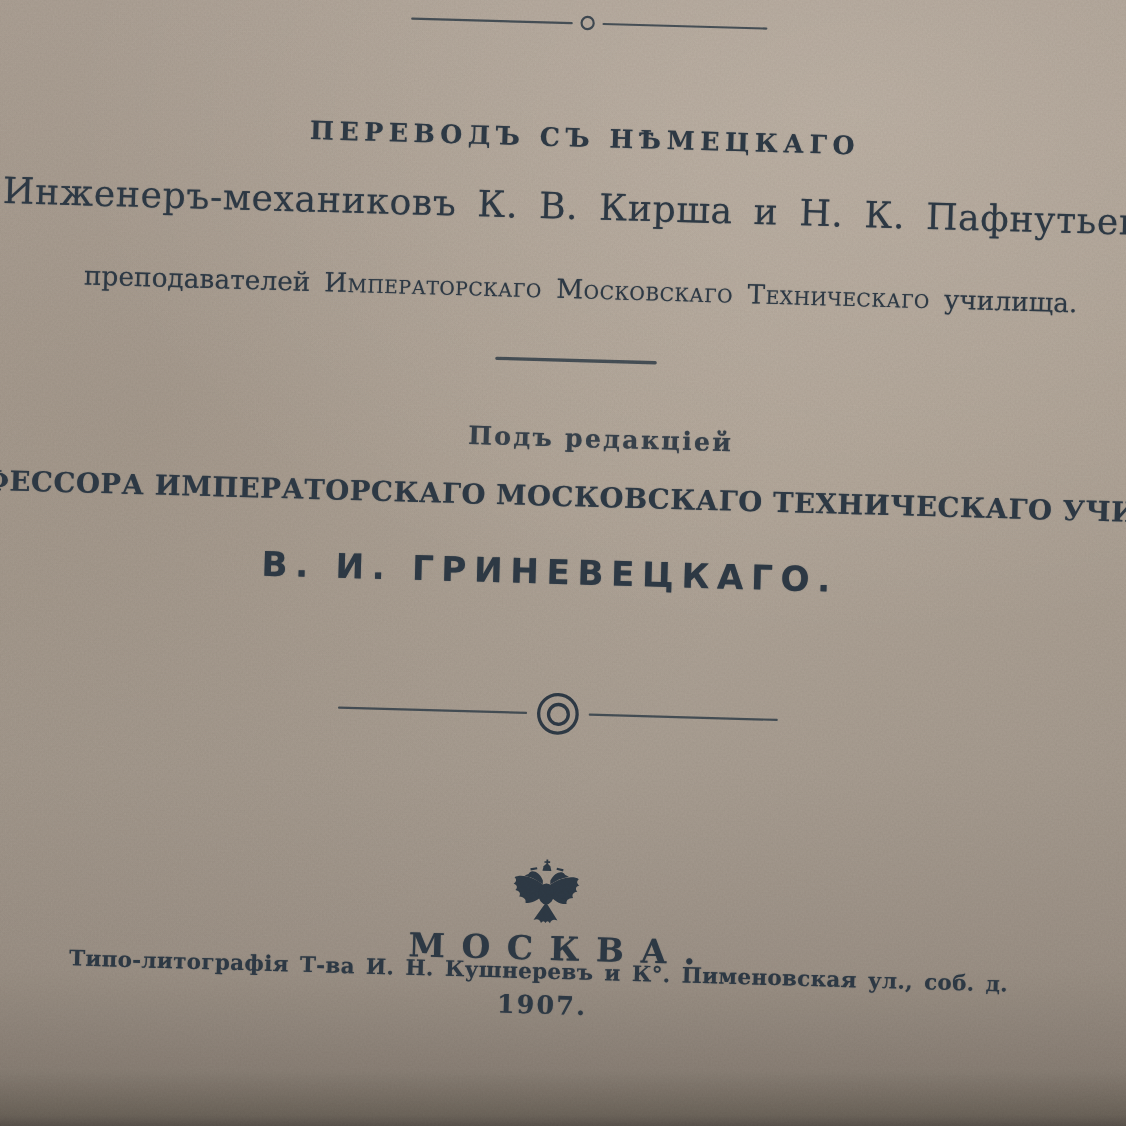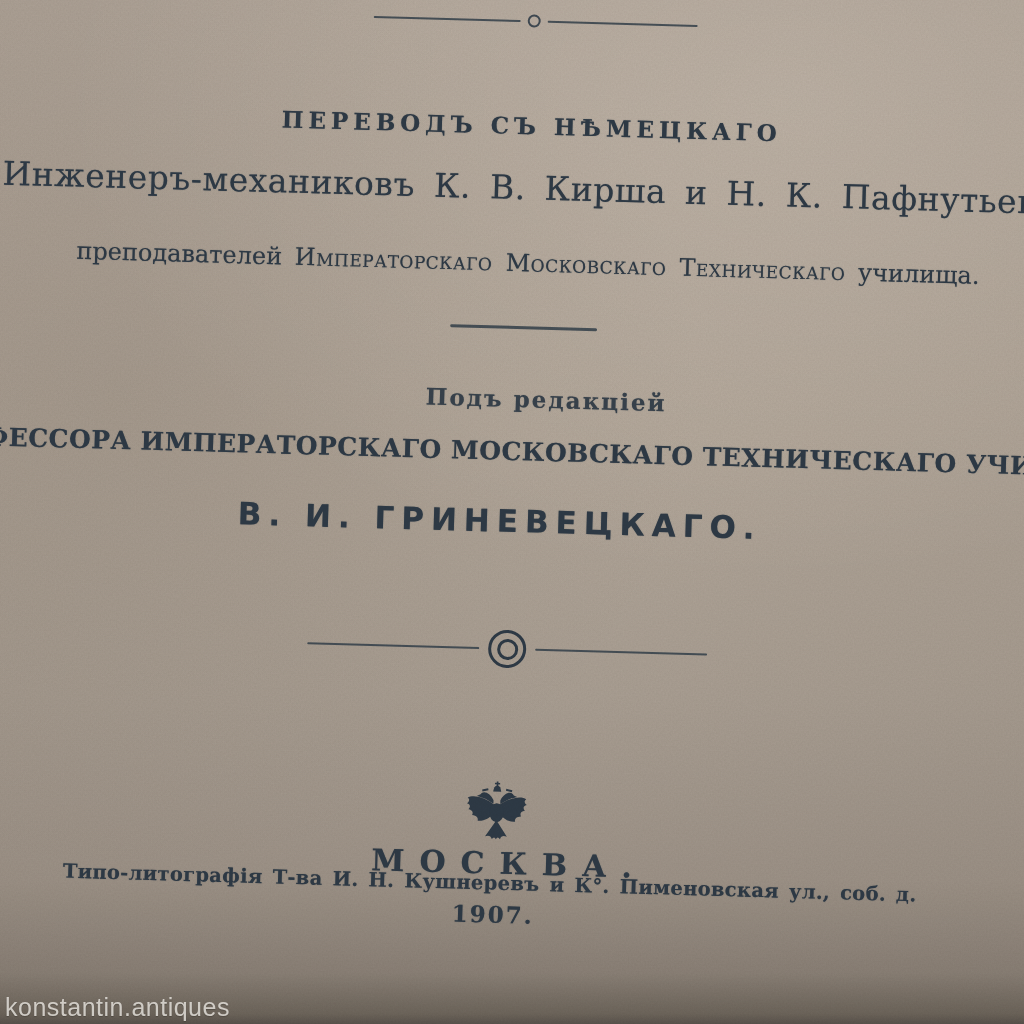--- a/index.html
+++ b/index.html
@@ -122,15 +122,14 @@
   </div>
 
   <svg class="grain" width="1024" height="1024">
     <filter id="grainf">
       <feTurbulence type="fractalNoise" baseFrequency="0.6" numOctaves="2" seed="11" stitchTiles="stitch"></feTurbulence>
       <feColorMatrix type="matrix" values="0 0 0 0 0.42  0 0 0 0 0.39  0 0 0 0 0.35  0 0 0 0.55 0"></feColorMatrix>
     </filter>
     <rect width="1024" height="1024" filter="url(#grainf)"></rect>
   </svg>
 
-  <div class="watermark">konstantin.antiques</div>
 
 </div>
 
 </body></html>

